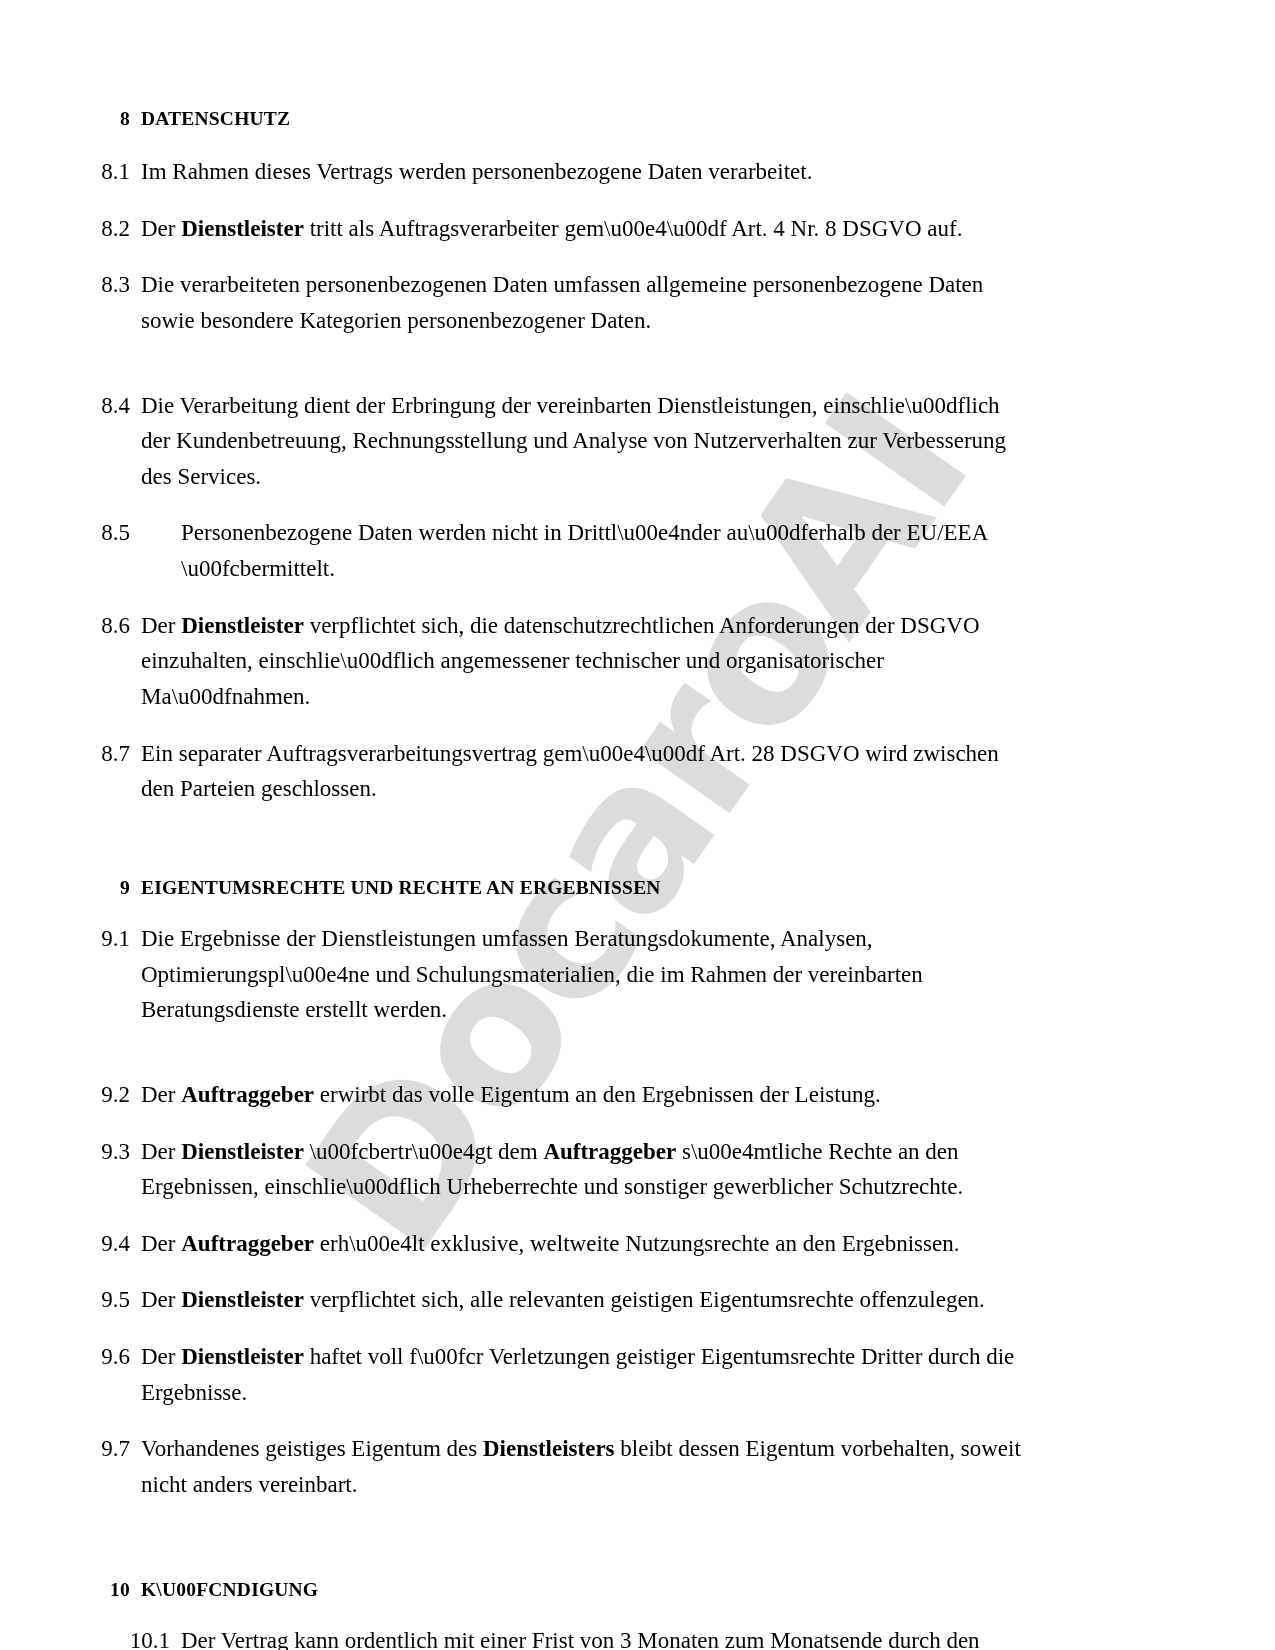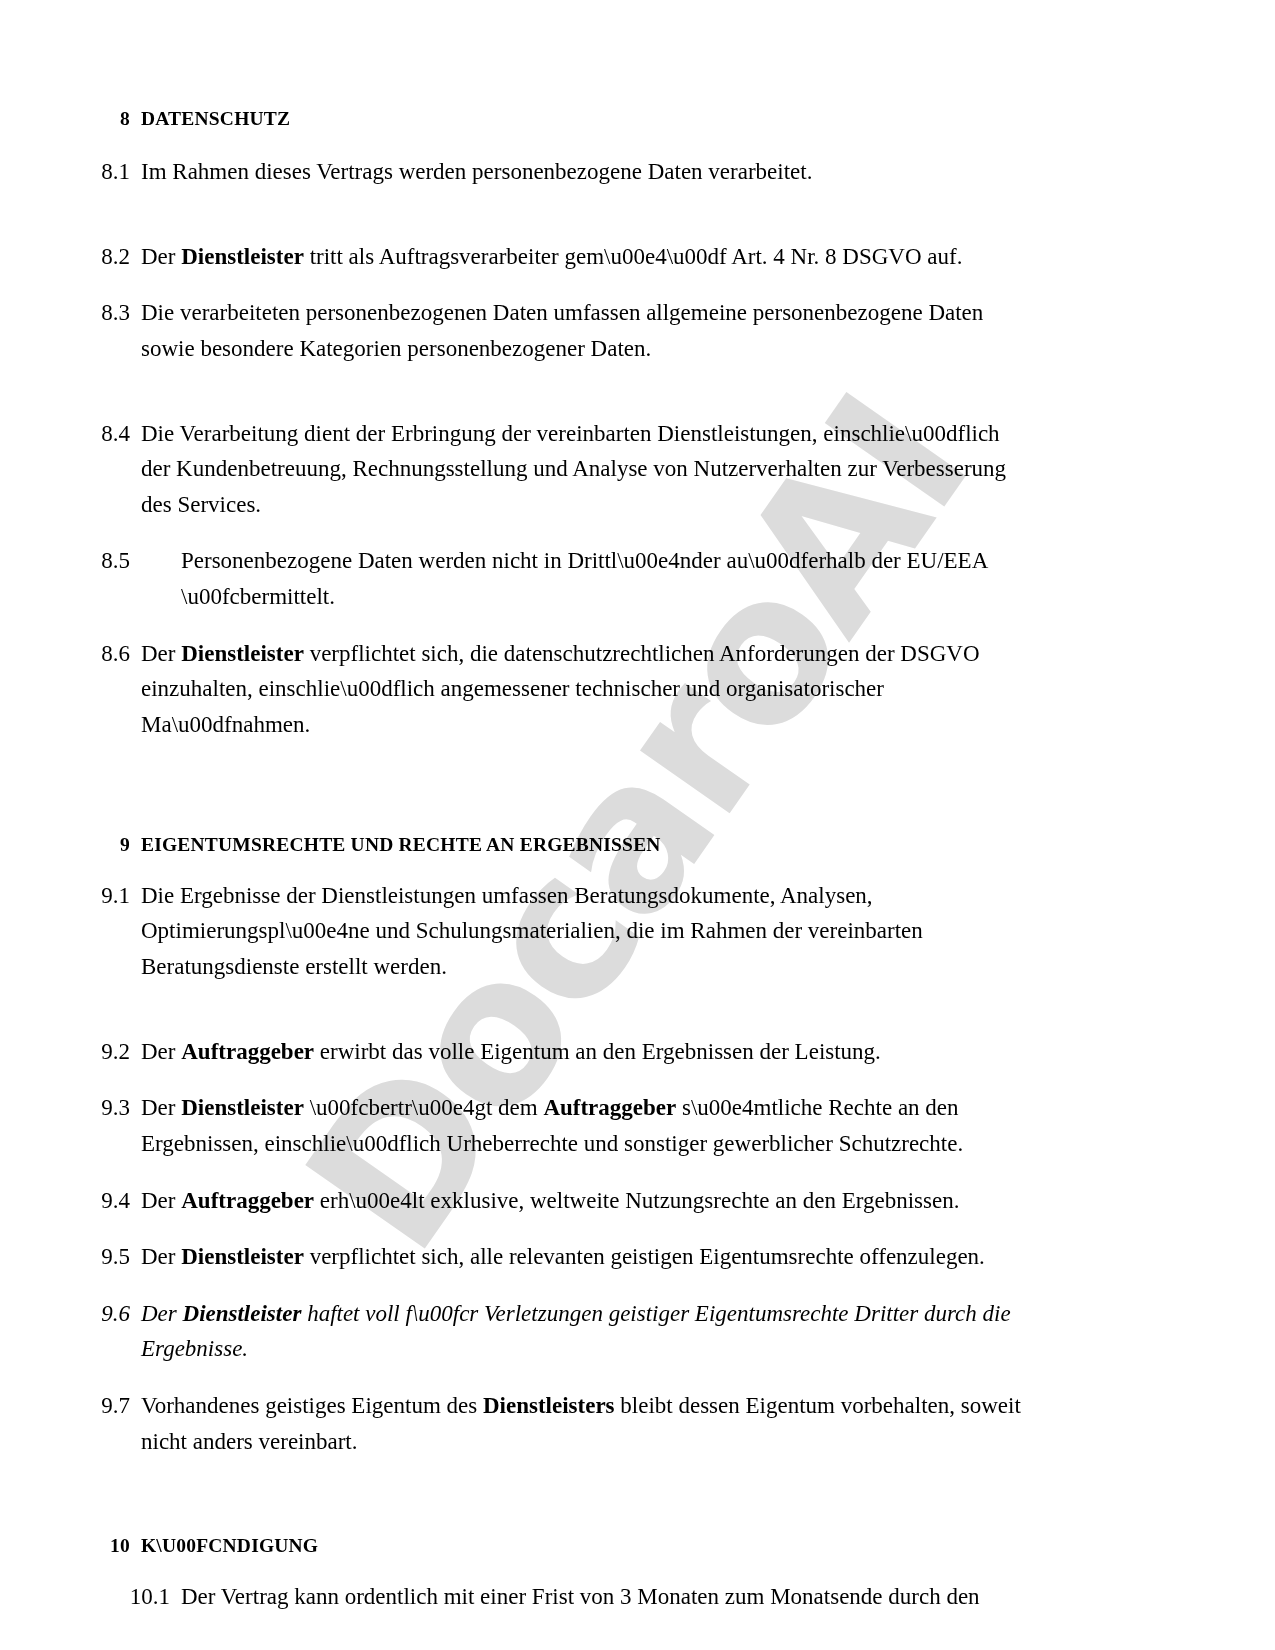--- a/index.html
+++ b/index.html
@@ -103,21 +103,21 @@
       <div class="heading" style="padding-left: 85px; padding-right: 190px;">
         <div class="num">8</div>
         <div class="txt">DATENSCHUTZ</div>
       </div>
       <div style="height: 24px;"></div>
       <div class="clause" style="padding-left: 85px; padding-right: 190px;">
         <div class="num">8.1</div>
         <div class="txt"><span>Im Rahmen dieses Vertrags werden personenbezogene Daten verarbeitet.</span></div>
       </div>
       <div style="height: 21px;"></div>
-      <div class="clause" style="padding-left: 85px; padding-right: 190px; margin-top: 28px;">
+      <div class="clause" style="padding-left: 85px; padding-right: 190px;">
         <div class="num">8.2</div>
         <div class="txt"><span>Der </span><b>Dienstleister</b><span> tritt als Auftragsverarbeiter gem\u00e4\u00df Art. 4 Nr. 8 DSGVO auf.</span></div>
       </div>
       <div style="height: 21px;"></div>
       <div class="clause" style="padding-left: 85px; padding-right: 190px;">
         <div class="num">8.3</div>
         <div class="txt"><span>Die verarbeiteten personenbezogenen Daten umfassen allgemeine personenbezogene Daten sowie besondere Kategorien personenbezogener Daten.</span></div>
       </div>
       <div style="height: 21px;"></div>
       <div class="clause" style="padding-left: 85px; padding-right: 190px; margin-top: 28px;">
@@ -128,20 +128,24 @@
       <div class="clause" style="padding-left: 85px; padding-right: 190px; gap: 40px;">
         <div class="num">8.5</div>
         <div class="txt"><span>Personenbezogene Daten werden nicht in Drittl\u00e4nder au\u00dferhalb der EU/EEA \u00fcbermittelt.</span></div>
       </div>
       <div style="height: 21px;"></div>
       <div class="clause" style="padding-left: 85px; padding-right: 190px;">
         <div class="num">8.6</div>
         <div class="txt"><span>Der </span><b>Dienstleister</b><span> verpflichtet sich, die datenschutzrechtlichen Anforderungen der DSGVO einzuhalten, einschlie\u00dflich angemessener technischer und organisatorischer Ma\u00dfnahmen.</span></div>
       </div>
       <div style="height: 21px;"></div>
+      <div class="clause" style="padding-left: 85px; padding-right: 190px;">
+        <div class="num">8.7</div>
+        <div class="txt"><span>Ein separater Auftragsverarbeitungsvertrag gem\u00e4\u00df Art. 28 DSGVO wird zwischen den Parteien geschlossen.</span></div>
+      </div>
       <div style="height: 70px;"></div>
       <div class="heading" style="padding-left: 85px; padding-right: 190px;">
         <div class="num">9</div>
         <div class="txt">EIGENTUMSRECHTE UND RECHTE AN ERGEBNISSEN</div>
       </div>
       <div style="height: 22px;"></div>
       <div class="clause" style="padding-left: 85px; padding-right: 190px;">
         <div class="num">9.1</div>
         <div class="txt"><span>Die Ergebnisse der Dienstleistungen umfassen Beratungsdokumente, Analysen, Optimierungspl\u00e4ne und Schulungsmaterialien, die im Rahmen der vereinbarten Beratungsdienste erstellt werden.</span></div>
       </div>
@@ -159,21 +163,21 @@
       <div class="clause" style="padding-left: 85px; padding-right: 78px;">
         <div class="num">9.4</div>
         <div class="txt"><span>Der </span><b>Auftraggeber</b><span> erh\u00e4lt exklusive, weltweite Nutzungsrechte an den Ergebnissen.</span></div>
       </div>
       <div style="height: 21px;"></div>
       <div class="clause" style="padding-left: 85px; padding-right: 190px;">
         <div class="num">9.5</div>
         <div class="txt"><span>Der </span><b>Dienstleister</b><span> verpflichtet sich, alle relevanten geistigen Eigentumsrechte offenzulegen.</span></div>
       </div>
       <div style="height: 21px;"></div>
-      <div class="clause" style="padding-left: 85px; padding-right: 78px; font-style: italic;">
+      <div class="clause" style="padding-left: 85px; padding-right: 78px;">
         <div class="num">9.6</div>
         <div class="txt"><span>Der </span><b>Dienstleister</b><span> haftet voll f\u00fcr Verletzungen geistiger Eigentumsrechte Dritter durch die Ergebnisse.</span></div>
       </div>
       <div style="height: 21px;"></div>
       <div class="clause" style="padding-left: 85px; padding-right: 120px;">
         <div class="num">9.7</div>
         <div class="txt"><span>Vorhandenes geistiges Eigentum des </span><b>Dienstleisters</b><span> bleibt dessen Eigentum vorbehalten, soweit nicht anders vereinbart.</span></div>
       </div>
       <div style="height: 76px;"></div>
       <div class="heading" style="padding-left: 85px; padding-right: 190px;">

